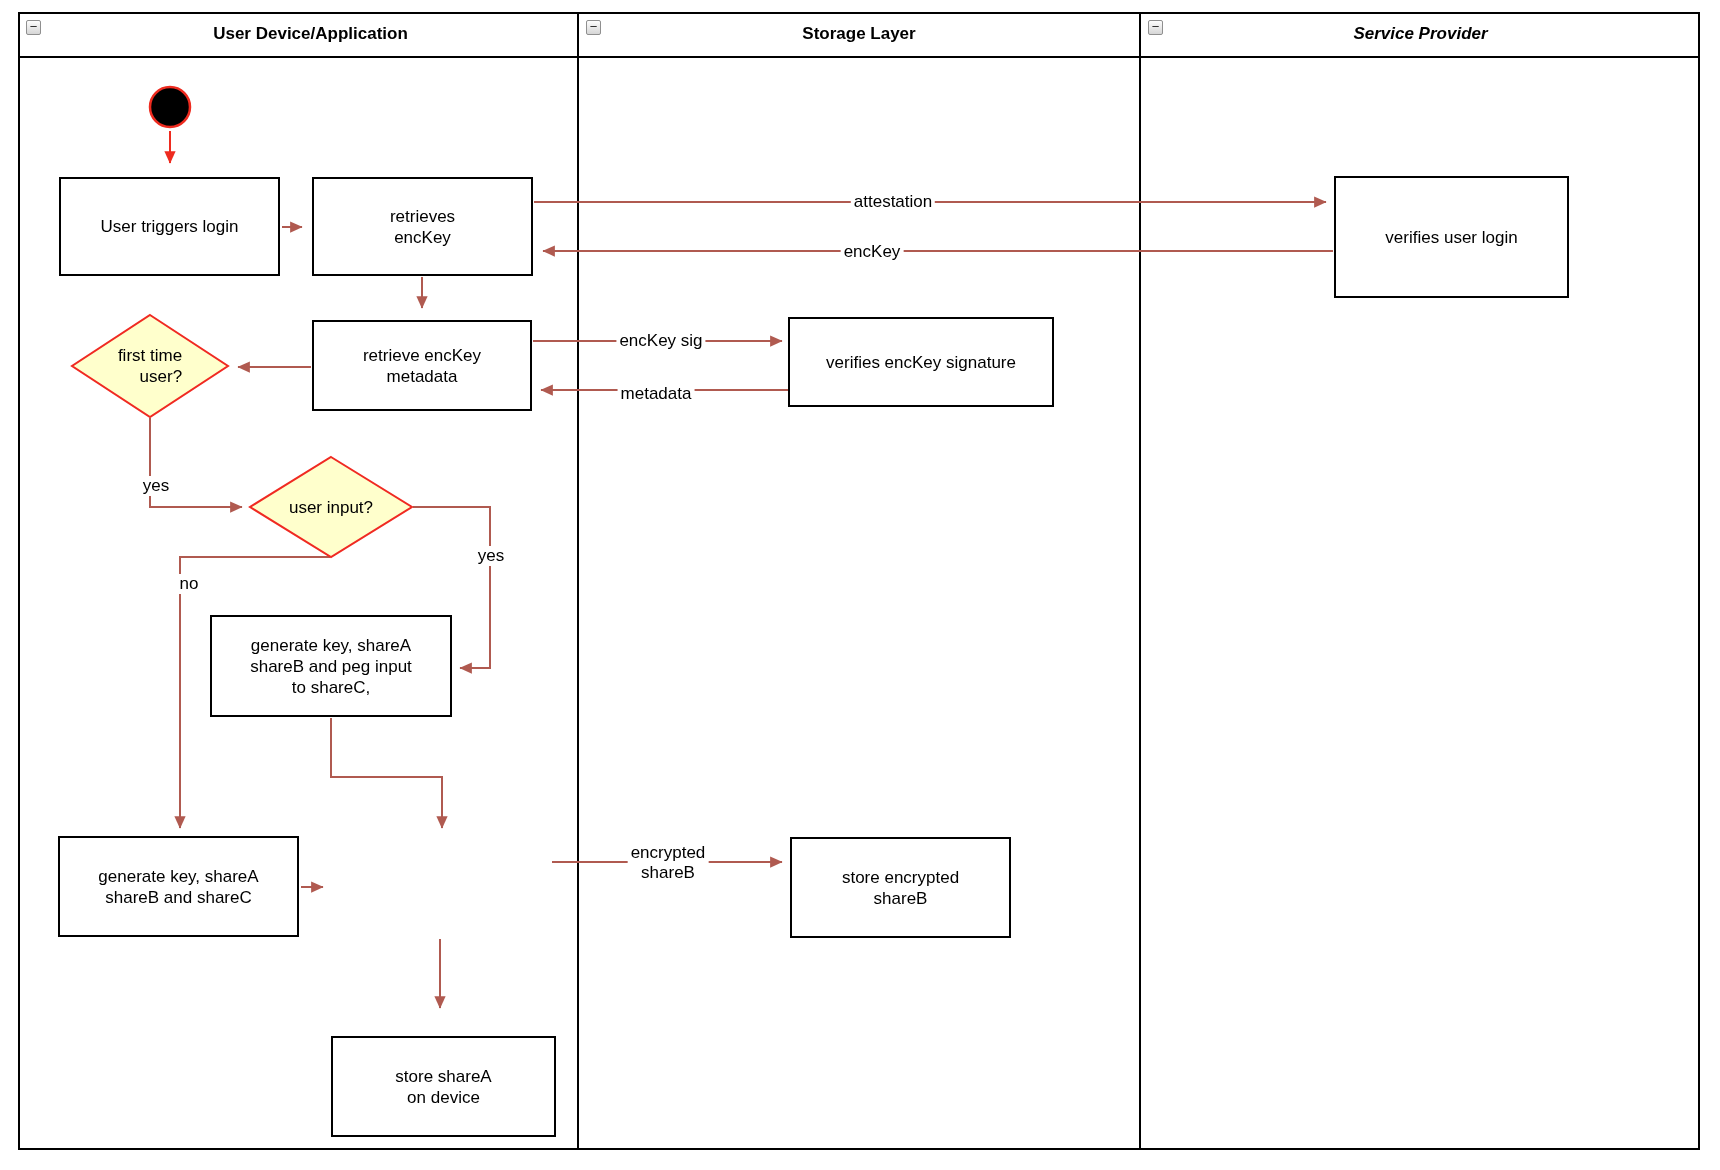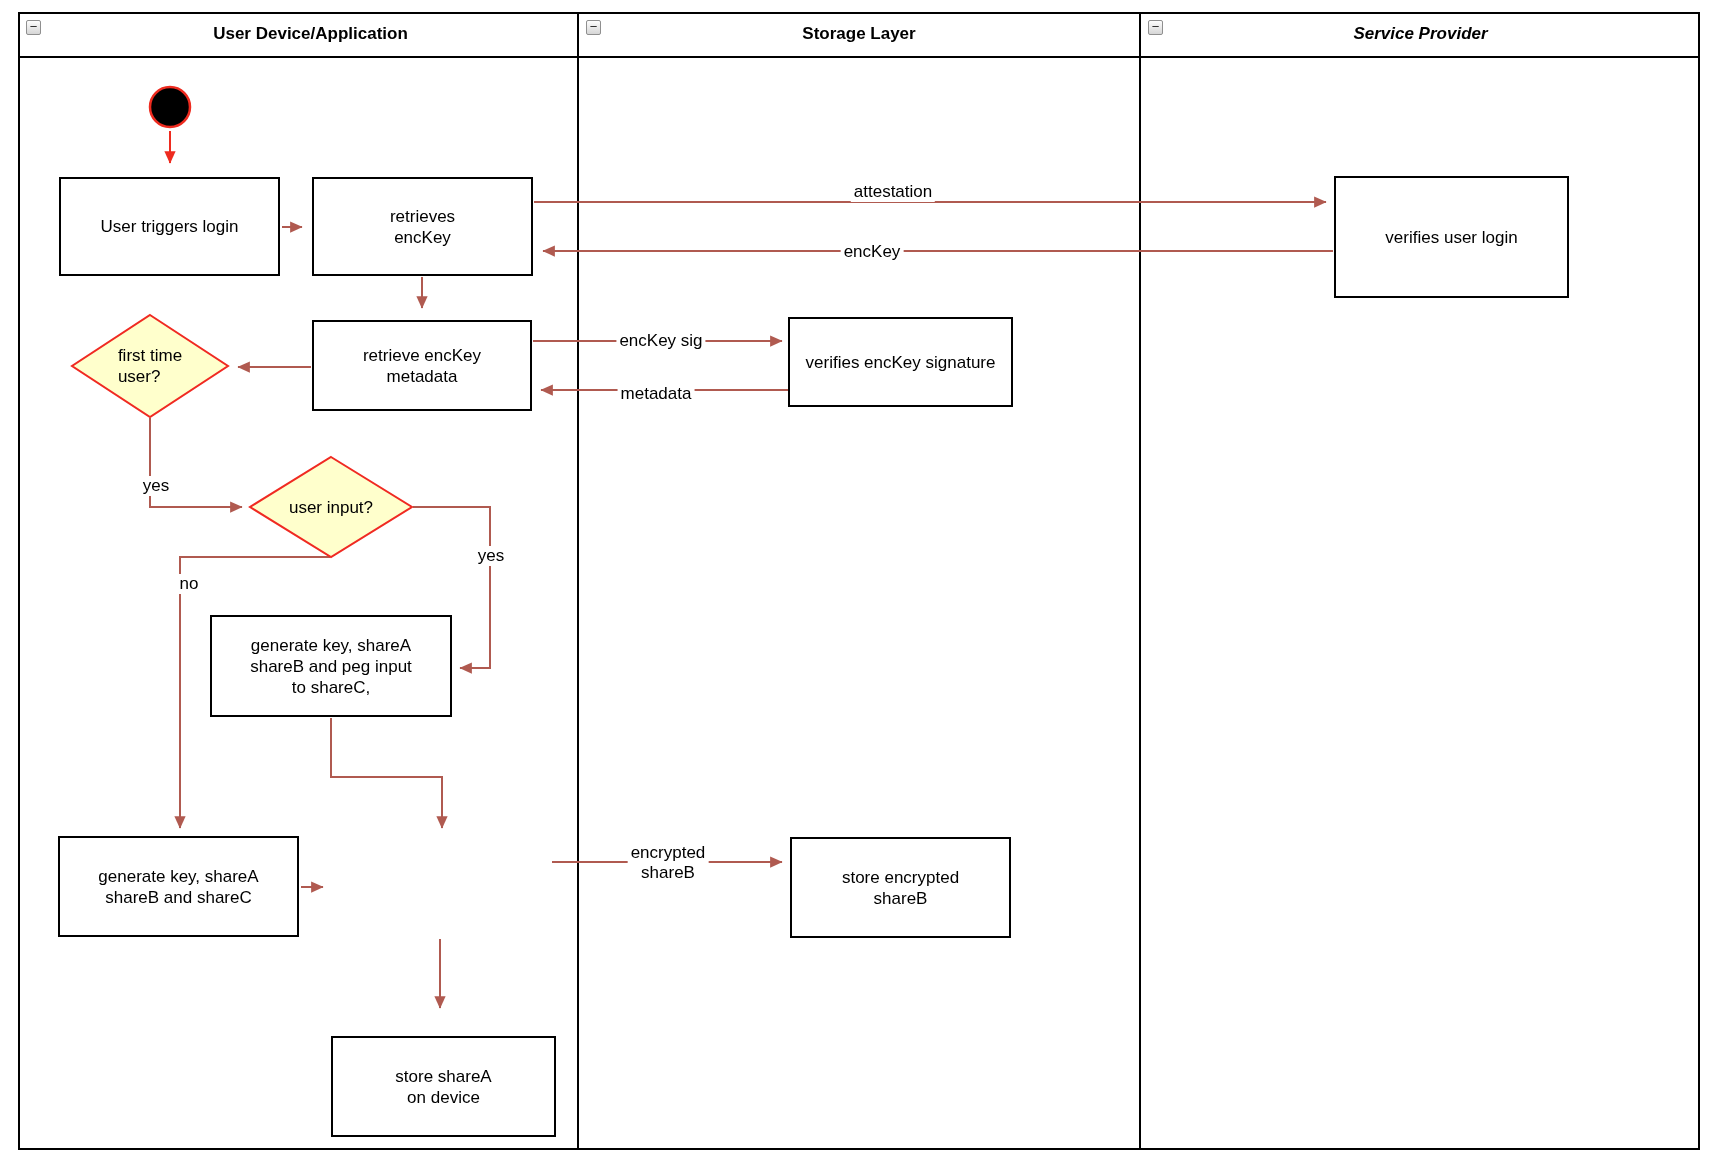--- a/index.html
+++ b/index.html
@@ -13,21 +13,21 @@
           justify-content:center;font-weight:bold;font-size:17px;}
   .collapse-btn{position:absolute;width:15px;height:15px;box-sizing:border-box;
           border:1px solid #8f8f8f;border-radius:2px;
           background:linear-gradient(#fdfdfd,#d6d6d6);
           font-size:13px;line-height:12px;text-align:center;color:#222;cursor:pointer;}
   .edges{position:absolute;left:0;top:0;width:1720px;height:1170px;}
   .node{position:absolute;box-sizing:border-box;border:2px solid #000;background:#fff;
           display:flex;align-items:center;justify-content:center;text-align:center;
           font-size:17px;line-height:21px;white-space:pre-line;}
   .diamond-label{position:absolute;display:flex;align-items:center;justify-content:center;
-          text-align:left;font-size:17px;line-height:21px;white-space:pre-line;background:transparent;}
+          text-align:right;font-size:17px;line-height:21px;white-space:pre-line;background:transparent;}
   .edge-label{position:absolute;transform:translate(-50%,-50%);background:#fff;
           padding:0 3px;font-size:17px;line-height:20px;text-align:center;white-space:pre-line;}
 </style>
 </head>
 <body>
 
 <div class="canvas">
 
   <div class="pool-border"></div>
   <div class="lane-sep" style="left:577px;"></div>
@@ -85,30 +85,30 @@
 encKey</div>
   <div class="node" style="left:312px;top:320px;width:220px;height:91px;">retrieve encKey
 metadata</div>
   <div class="node" style="left:210px;top:615px;width:242px;height:102px;">generate key, shareA
 shareB and peg input
 to shareC,</div>
   <div class="node" style="left:58px;top:836px;width:241px;height:101px;">generate key, shareA
 shareB and shareC</div>
   <div class="node" style="left:331px;top:1016px;width:225px;height:101px;margin-top:20px;">store shareA
 on device</div>
-  <div class="node" style="left:788px;top:317px;width:225px;height:90px;">verifies encKey signature</div>
+  <div class="node" style="left:788px;top:317px;width:266px;height:90px;">verifies encKey signature</div>
   <div class="node" style="left:790px;top:837px;width:221px;height:101px;">store encrypted
 shareB</div>
   <div class="node" style="left:1334px;top:176px;width:235px;height:122px;">verifies user login</div>
 
   <div class="diamond-label" style="left:87px;top:332px;width:126px;height:68px;">first time
 user?</div>
   <div class="diamond-label" style="left:261px;top:486px;width:140px;height:42px;">user input?</div>
 
-  <div class="edge-label" style="left:893px;top:192px;">attestation</div>
+  <div class="edge-label" style="left:893px;top:202px;">attestation</div>
   <div class="edge-label" style="left:872px;top:252px;">encKey</div>
   <div class="edge-label" style="left:661px;top:341px;">encKey sig</div>
   <div class="edge-label" style="left:656px;top:394px;">metadata</div>
   <div class="edge-label" style="left:668px;top:863px;">encrypted
 shareB</div>
   <div class="edge-label" style="left:156px;top:486px;">yes</div>
   <div class="edge-label" style="left:491px;top:556px;">yes</div>
   <div class="edge-label" style="left:189px;top:584px;">no</div>
 
 </div>

